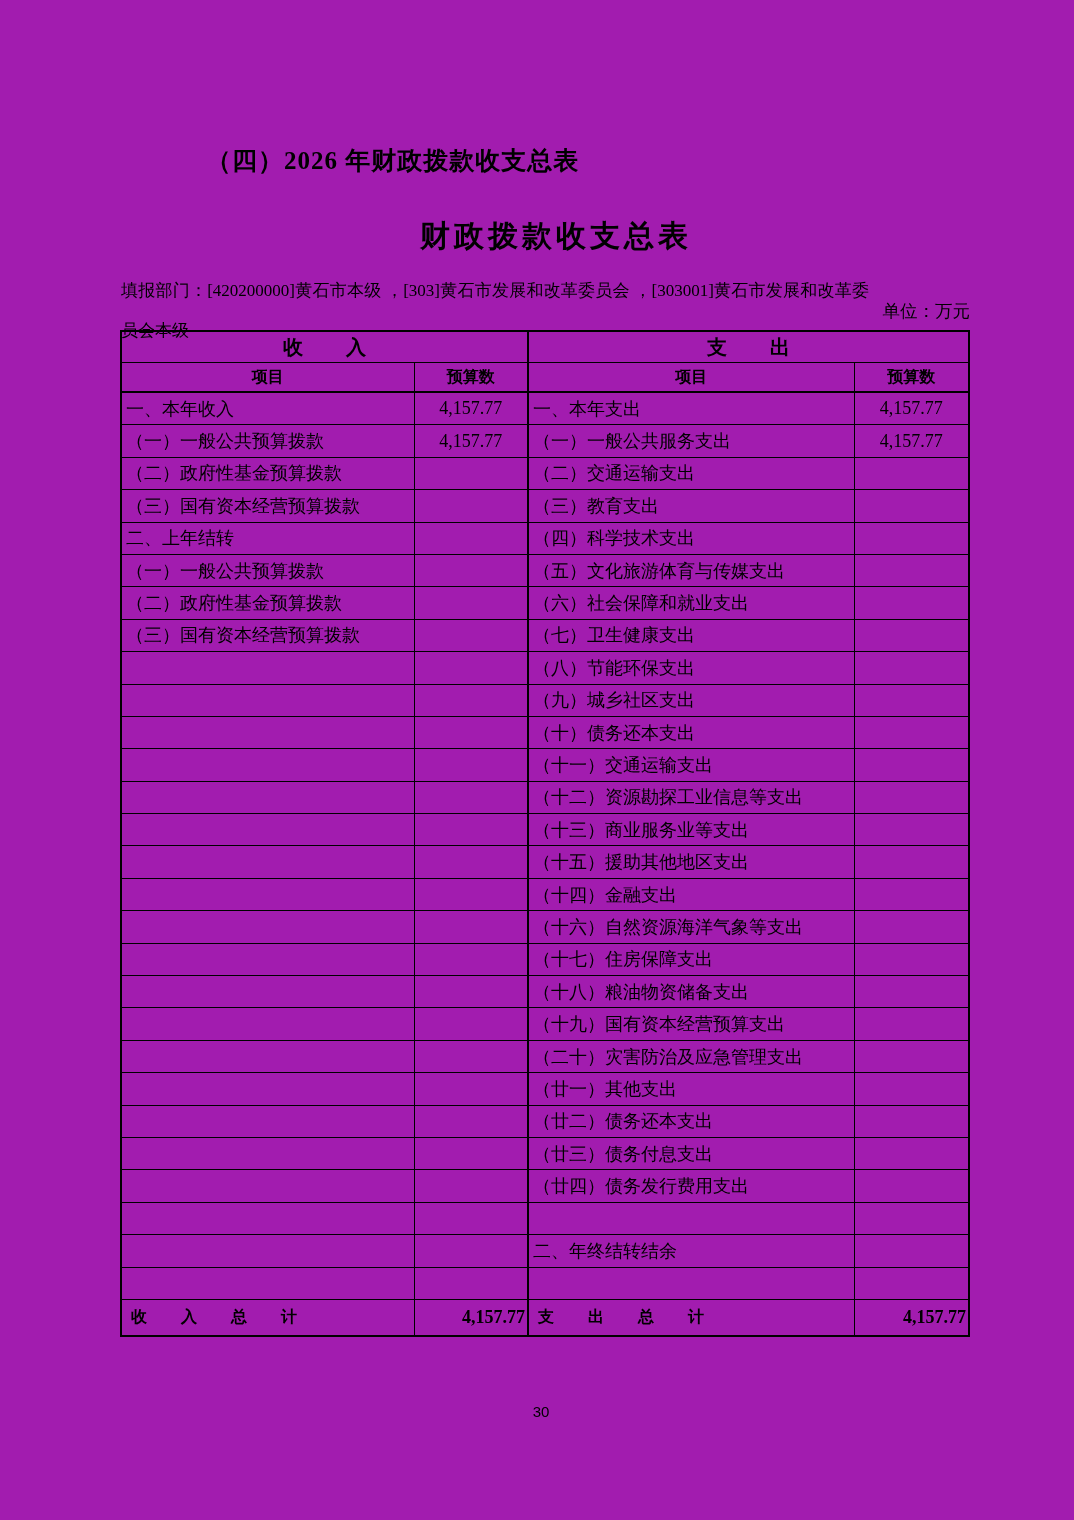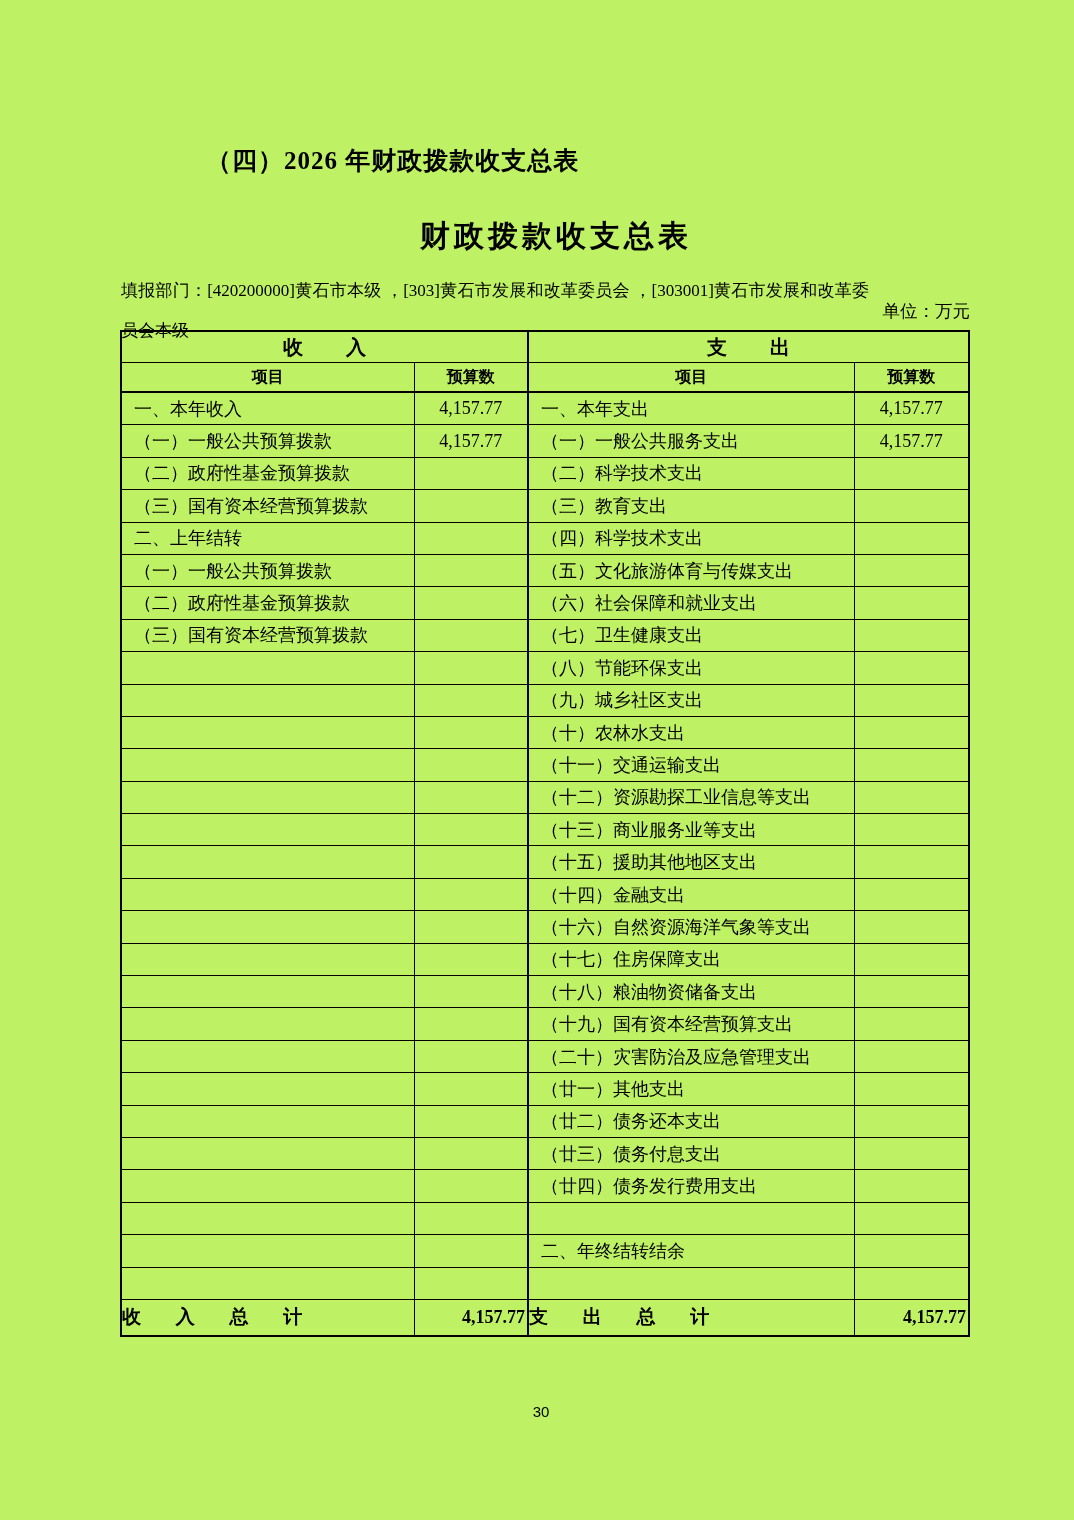--- a/index.html
+++ b/index.html
@@ -1,21 +1,21 @@
 <!DOCTYPE html>
 <html><head>
 <meta charset="utf-8">
 <style>
   html,body{margin:0;padding:0;}
   body{
     width:1074px;height:1520px;background:#ffffff;color:#000;
     font-family:"Liberation Serif","DejaVu Serif",serif;
     position:relative;overflow:hidden;
   }
-  .page{position:absolute;inset:0;background:#bef264;}
+  .page{position:absolute;inset:0;background:#a21caf;}
   .section-heading{
     position:absolute;left:206px;top:144px;
     font-size:25px;font-weight:bold;letter-spacing:1px;white-space:nowrap;
   }
   .table-title{
     position:absolute;left:132px;top:216px;width:848px;
     text-align:center;font-size:30px;font-weight:bold;letter-spacing:4px;
   }
   .meta-row{
     position:absolute;left:121px;top:271px;width:849px;
@@ -25,25 +25,25 @@
   .unit{margin-left:auto;font-size:17.5px;white-space:nowrap;}
   table.budget-table{
     position:absolute;left:120px;top:330px;width:848px;
     border-collapse:collapse;table-layout:fixed;
     border:2px solid #000;
   }
   th,td{border:1px solid #000;padding:0;overflow:hidden;white-space:nowrap;}
   tr.h1 th{height:30px;font-size:20px;font-weight:bold;text-align:center;word-spacing:38px;}
   tr.h2 th{height:28px;font-size:16px;font-weight:bold;text-align:center;border-bottom:2px solid #000;}
   tbody td{height:31.4px;}
-  td.item{text-align:left;padding-left:12px;font-size:18px;}
+  td.item{text-align:left;padding-left:4px;font-size:18px;}
   td.num{text-align:center;font-size:18px;font-variant-numeric:tabular-nums;}
   .mid{border-left:2px solid #000 !important;}
   tfoot td{height:35px;font-weight:bold;}
-  td.total-label{font-size:19px;word-spacing:30px;padding-left:0;font-family:Liberation Serif, serif;}
+  td.total-label{font-size:16px;word-spacing:30px;padding-left:9px;font-family:Liberation Serif, serif;}
   td.num.right{text-align:right;padding-right:2px;}
   .page-number{
     position:absolute;left:4px;top:1403px;width:100%;text-align:center;
     font-size:15px;font-family:"Liberation Sans","DejaVu Sans",sans-serif;
   }
 </style>
 </head>
 <body>
 
 <div class="page">
@@ -85,21 +85,21 @@
   </tr>
         <tr>
     <td class="item">（一）一般公共预算拨款</td>
     <td class="num">4,157.77</td>
     <td class="item mid">（一）一般公共服务支出</td>
     <td class="num">4,157.77</td>
   </tr>
         <tr>
     <td class="item">（二）政府性基金预算拨款</td>
     <td class="num"></td>
-    <td class="item mid">（二）科学技术支出</td>
+    <td class="item mid">（二）交通运输支出</td>
     <td class="num"></td>
   </tr>
         <tr>
     <td class="item">（三）国有资本经营预算拨款</td>
     <td class="num"></td>
     <td class="item mid">（三）教育支出</td>
     <td class="num"></td>
   </tr>
         <tr>
     <td class="item">二、上年结转</td>
@@ -133,21 +133,21 @@
   </tr>
         <tr>
     <td class="item"></td>
     <td class="num"></td>
     <td class="item mid">（九）城乡社区支出</td>
     <td class="num"></td>
   </tr>
         <tr>
     <td class="item"></td>
     <td class="num"></td>
-    <td class="item mid">（十）农林水支出</td>
+    <td class="item mid">（十）债务还本支出</td>
     <td class="num"></td>
   </tr>
         <tr>
     <td class="item"></td>
     <td class="num"></td>
     <td class="item mid">（十一）交通运输支出</td>
     <td class="num"></td>
   </tr>
         <tr>
     <td class="item"></td>

